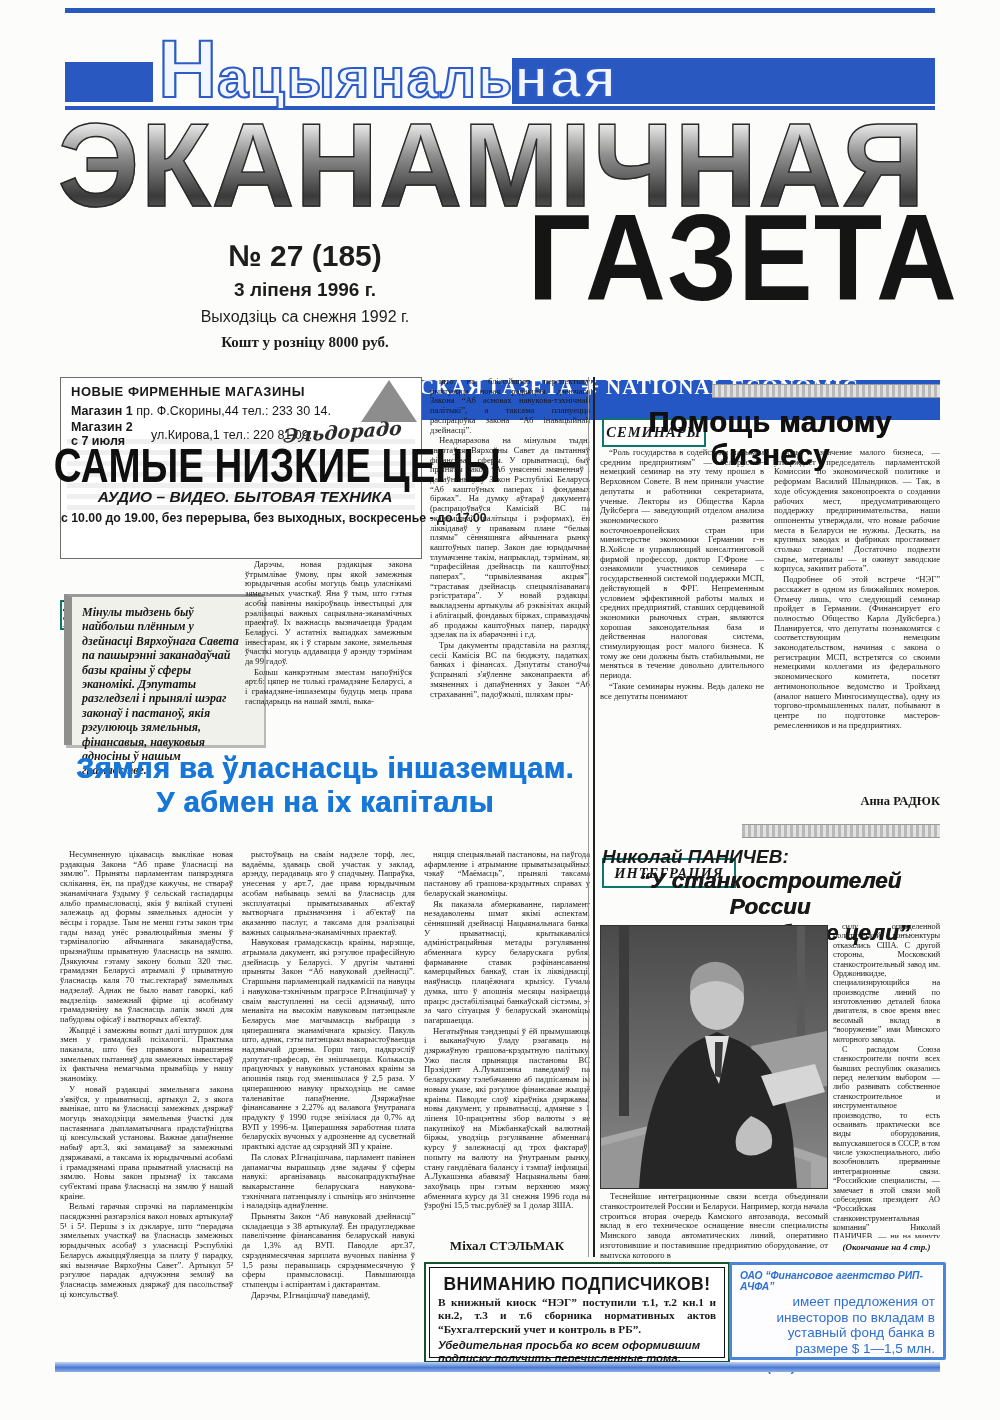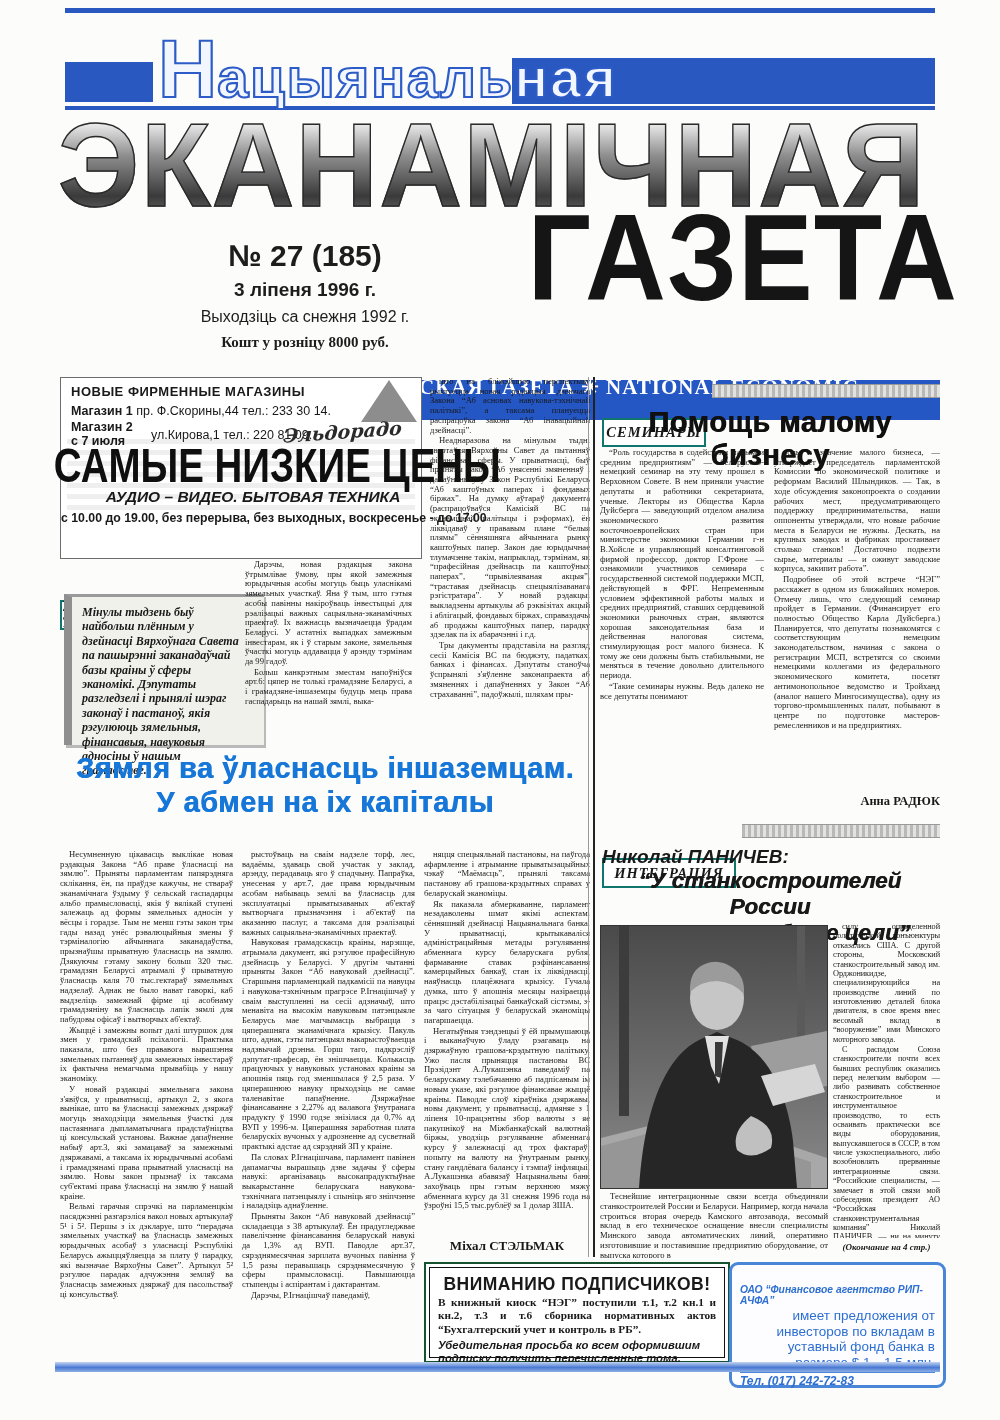--- a/index.html
+++ b/index.html
@@ -43,22 +43,22 @@
   .adbox{border:1px solid #6d6d6d;background:#fff;font-family:"Liberation Sans",sans-serif;}
   .ad-noise{background:repeating-linear-gradient(0deg,rgba(140,140,140,.14) 0 5px,transparent 5px 11px);}
   .slogan{font-weight:bold;font-size:37px;letter-spacing:0;white-space:nowrap;transform:scale(1.04,1.28);
           transform-origin:center top;color:#0f0f0f;text-align:center;}
   
   .leadbox{background:#f1f1ec;border-top:3px solid #9a9a9a;border-left:8px solid #8f8f8f;
            box-shadow:2px 3px 0 #b9b9b9;font-weight:bold;font-style:italic;font-size:12px;line-height:1.2;}
   
   .subouter{border:2px solid #14532d;background:#fff;}
   .subinner{position:absolute;inset:3px;border:1.5px solid #111;padding:4px 8px;}
-  .ripbox{border:3px solid #4a86d8;border-radius:9px;background:#fdfdff;color:#2e6fd2;
-          font-family:"Liberation Sans",sans-serif;padding:19px 8px;}
+  .ripbox{border:3px solid #4a86d8;border-radius:2px;background:#fdfdff;color:#2e6fd2;
+          font-family:"Liberation Sans",sans-serif;padding:5px 8px;}
   .caption{font-size:8.6px;line-height:1.14;text-align:justify;overflow:hidden;}
 </style>
 </head>
 <body>
 
 <div id="page">
 
   <div class="abs blue-rule" style="left:65px;top:8px;width:870px;height:5px;"></div>
   <div class="abs blue-rule" style="left:65px;top:62px;width:88px;height:40px;"></div>
   <div class="abs blue-rule" style="left:512px;top:58px;width:423px;height:46px;"></div>
@@ -95,21 +95,21 @@
       <span>пр. Ф.Скорины,44  тел.: 233 30 14.</span>
     </div>
     <div class="abs" style="left:10px;top:42px;font-size:12.5px;font-weight:bold;line-height:1.15;">
       <div>Магазин 2</div>
       <div>с 7 июля</div>
     </div>
     <div class="abs" style="left:90px;top:50px;font-size:12.5px;">ул.Кирова,1  тел.: 220 81 09.</div>
     <div class="abs" style="left:300px;top:2px;width:0;height:0;border-left:28px solid transparent;border-right:28px solid transparent;border-bottom:42px solid #8d8d8d;"></div>
     <div class="abs" style="left:222px;top:42px;width:136px;font-size:19px;font-weight:bold;font-style:italic;transform:rotate(-4deg) skewX(-8deg);color:#2b2b2b;font-family:'DejaVu Serif',serif;">Эльдорадо</div>
     <div class="abs slogan" style="left:0;top:62px;width:360px;">САМЫЕ НИЗКИЕ ЦЕНЫ</div>
-    <div class="abs" style="left:12px;top:110px;width:360px;text-align:center;font-size:15.5px;font-weight:bold;font-style:italic;">АУДИО – ВИДЕО. БЫТОВАЯ ТЕХНИКА</div>
+    <div class="abs" style="left:4px;top:110px;width:360px;text-align:center;font-size:15.5px;font-weight:bold;font-style:italic;">АУДИО – ВИДЕО. БЫТОВАЯ ТЕХНИКА</div>
     <div class="abs" style="left:0;top:133px;width:360px;text-align:center;font-size:12.3px;font-weight:bold;white-space:nowrap;">с 10.00 до 19.00, без перерыва, без выходных, воскресенье - до 17.00</div>
   </div>
 
   <div class="abs seclabel" style="left:60px;top:560px;width:178px;height:26px;font-size:14px;">У ВЯРХОЎНЫМ ТЕХНИКА</div>
   <div class="abs leadbox" style="left:64px;top:594px;width:162px;height:140px;padding:8px 20px 0 10px;">
     <span>Мінулы тыдзень быў найбольш плённым у дзейнасці Вярхоўнага Савета па пашырэнні заканадаўчай базы краіны ў сферы эканомікі. Дэпутаты разгледзелі і прынялі шэраг законаў і пастаноў, якія рэгулююць зямельныя, фінансавыя, навуковыя адносіны ў нашым грамадстве.</span>
   </div>
   <div class="abs bt" style="left:245px;top:560px;width:167px;height:193px;">
       <p>Дарэчы, новая рэдакцыя закона ўтрымлівае ўмову, пры якой замежныя юрыдычныя асобы могуць быць уласнікамі зямельных участкаў. Яна ў тым, што гэтыя асобы павінны накіроўваць інвестыцыі для рэалізацыі важных сацыяльна-эканамічных праектаў. Іх важнасць вызначаецца ўрадам Беларусі. У астатніх выпадках замежным інвестарам, як і ў старым законе, зямельныя ўчасткі могуць аддавацца ў арэнду тэрмінам да 99 гадоў.</p>
       <p>Больш канкрэтным зместам напоўніўся арт.6: цяпер не толькі грамадзяне Беларусі, а і грамадзяне-іншаземцы будуць мець права гаспадарыць на нашай зямлі, выка-</p>

